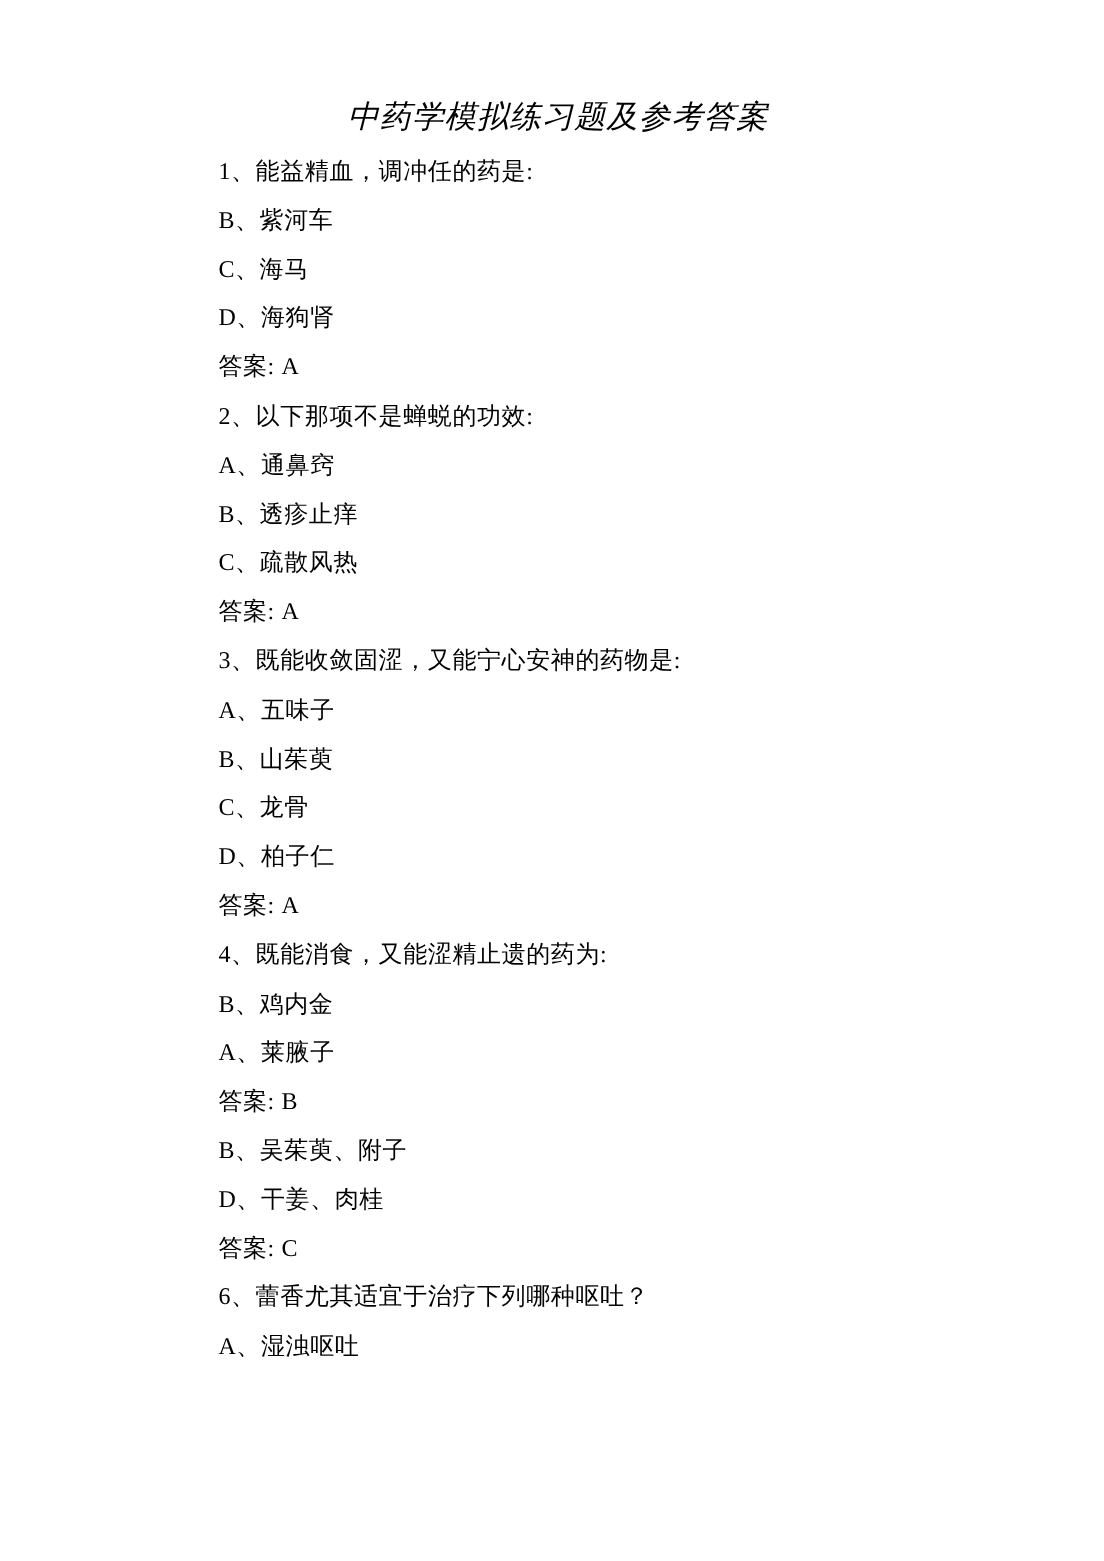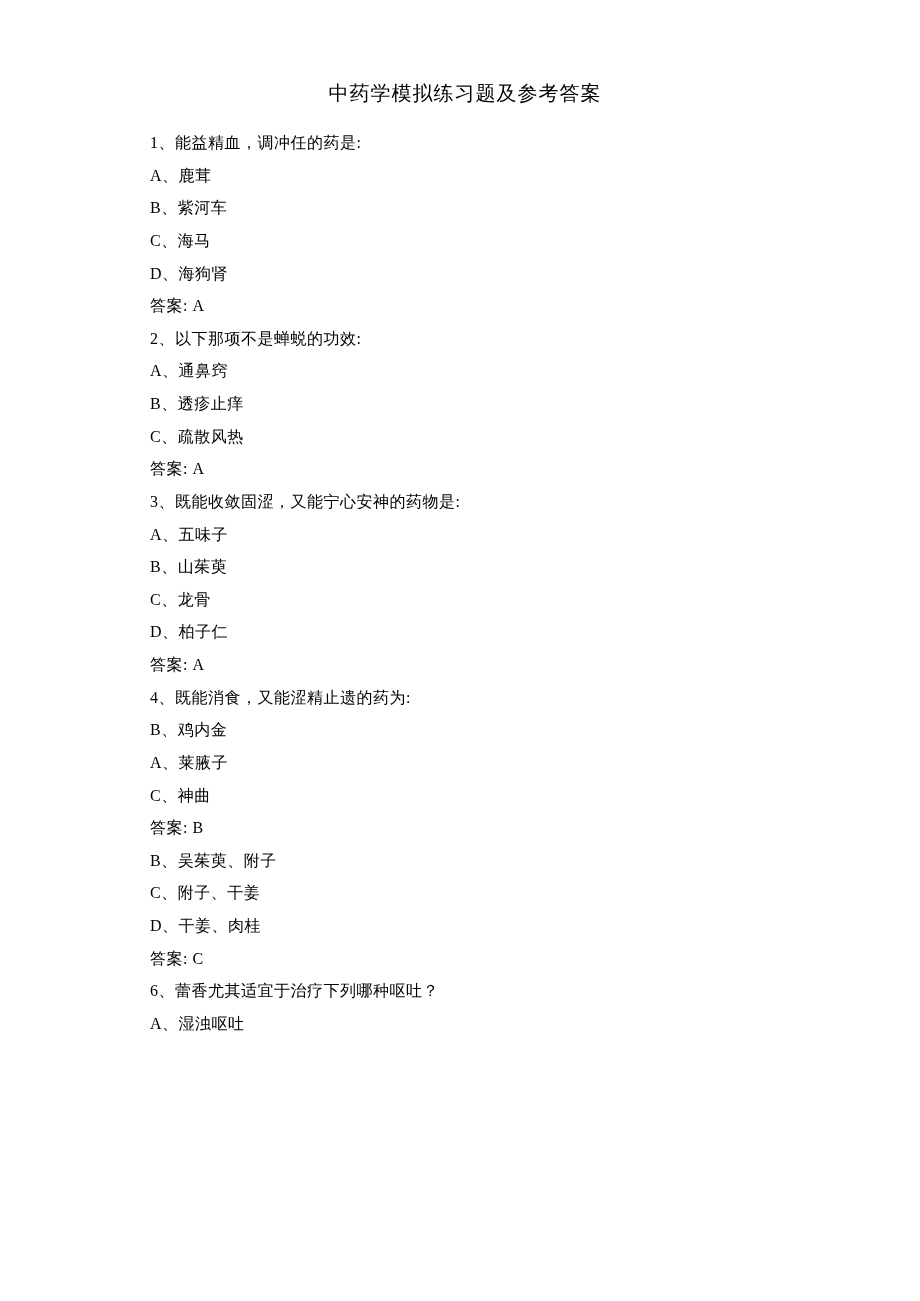--- a/index.html
+++ b/index.html
@@ -10,43 +10,44 @@
     body {
       background: #ffffff;
       font-family: "SimSun", "宋体", serif;
       width: 920px;
       min-height: 1301px;
       padding: 80px 140px 60px 150px;
       color: #000000;
     }
     .title {
       text-align: center;
-      font-size: 20px;
+      font-size: 26px;
       font-weight: normal;
-      margin-bottom: 20px;
+      margin-bottom: 8px;
       letter-spacing: 1px;
+      font-style: italic;
     }
     .question-block {
       margin-bottom: 0;
     }
     .line {
-      font-size: 16px;
+      font-size: 20px;
       line-height: 2.04;
       letter-spacing: 0.5px;
+      margin-left: 32px;
     }
   </style>
 </head>
 <body>
 
 <h1 class="title">中药学模拟练习题及参考答案</h1>
 
 <div id="questions-container">
     <div class="question-block">
       <div class="line">1、能益精血，调冲任的药是:</div>
-      <div class="line">A、鹿茸</div>
       <div class="line">B、紫河车</div>
       <div class="line">C、海马</div>
       <div class="line">D、海狗肾</div>
       <div class="line">答案: A</div>
     </div>
     <div class="question-block">
       <div class="line">2、以下那项不是蝉蜕的功效:</div>
       <div class="line">A、通鼻窍</div>
       <div class="line">B、透疹止痒</div>
       <div class="line">C、疏散风热</div>
@@ -57,26 +58,24 @@
       <div class="line">A、五味子</div>
       <div class="line">B、山茱萸</div>
       <div class="line">C、龙骨</div>
       <div class="line">D、柏子仁</div>
       <div class="line">答案: A</div>
     </div>
     <div class="question-block">
       <div class="line">4、既能消食，又能涩精止遗的药为:</div>
       <div class="line">B、鸡内金</div>
       <div class="line">A、莱腋子</div>
-      <div class="line">C、神曲</div>
       <div class="line">答案: B</div>
     </div>
     <div class="question-block">
       <div class="line">B、吴茱萸、附子</div>
-      <div class="line">C、附子、干姜</div>
       <div class="line">D、干姜、肉桂</div>
       <div class="line">答案: C</div>
     </div>
     <div class="question-block">
       <div class="line">6、蕾香尤其适宜于治疗下列哪种呕吐？</div>
       <div class="line">A、湿浊呕吐</div>
     </div>
   </div>
 
 </body></html>

